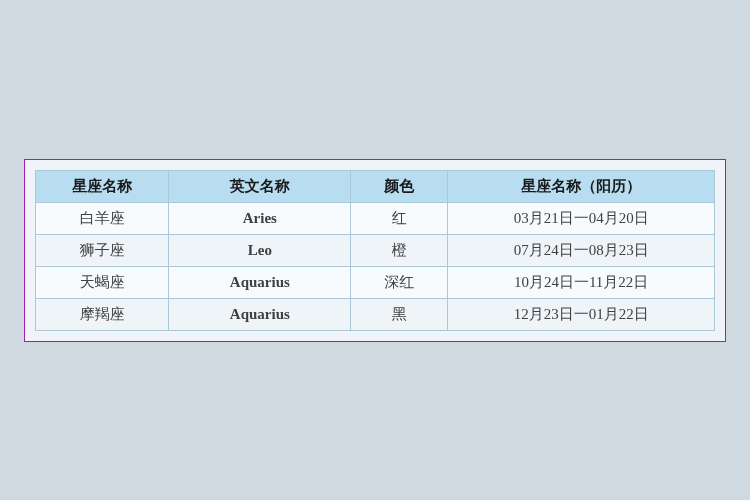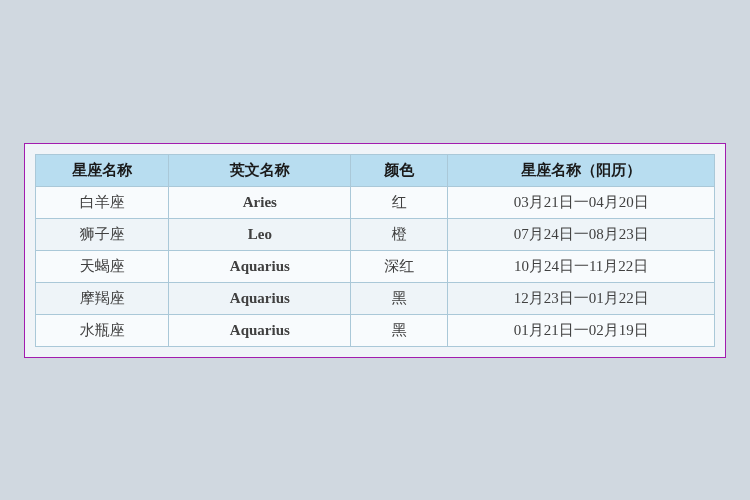--- a/index.html
+++ b/index.html
@@ -97,21 +97,15 @@
           <td>Aquarius</td>
           <td>深红</td>
           <td>10月24日一11月22日</td>
         </tr>
         <tr>
           <td>摩羯座</td>
           <td>Aquarius</td>
           <td>黑</td>
           <td>12月23日一01月22日</td>
         </tr>
-        <tr>
-          <td>水瓶座</td>
-          <td>Aquarius</td>
-          <td>黑</td>
-          <td>01月21日一02月19日</td>
-        </tr>
       </tbody>
   </table>
 </div>
 
 </body></html>

